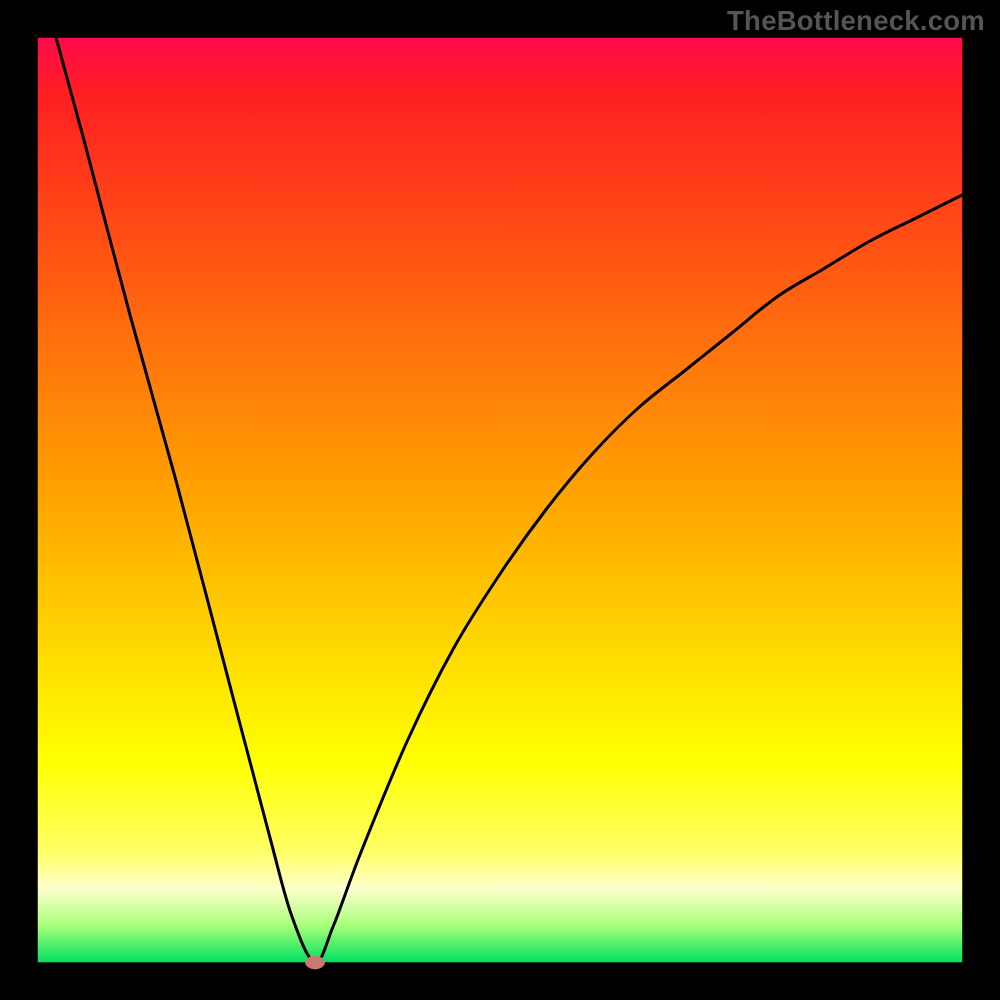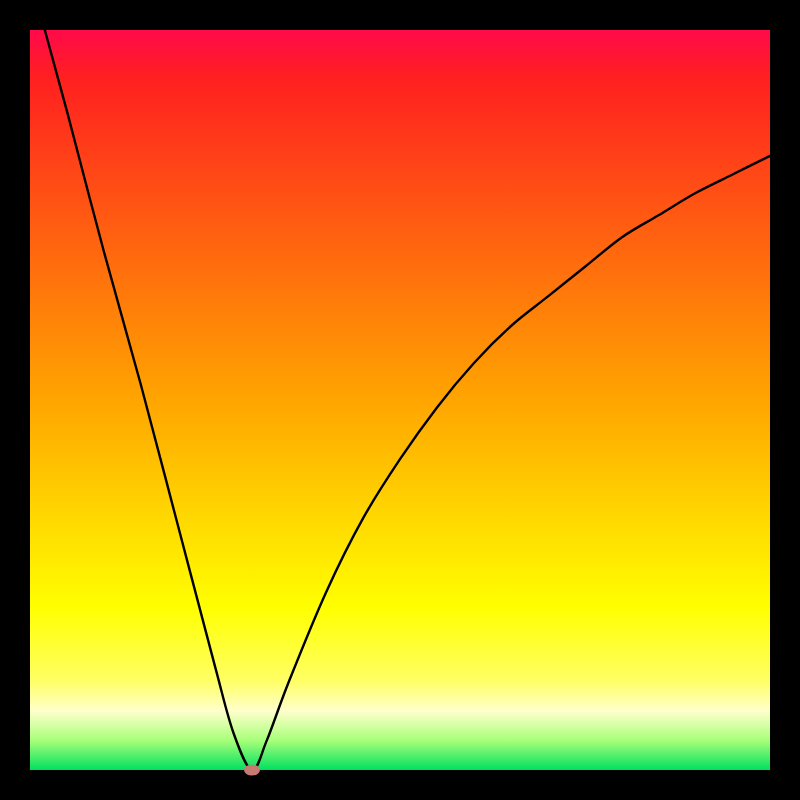--- a/index.html
+++ b/index.html
@@ -57,20 +57,21 @@
     border-radius: 50%;
     background: #c77a72;
     z-index: 4;
     transform: translate(-50%, -50%);
   }
 </style>
 </head>
 <body>
 
 <div class="container">
+  <div class="watermark">TheBottleneck.com</div>
 
   <div class="plot-frame">
     <svg class="gradient" viewBox="0 0 740 740" preserveAspectRatio="none">
       <defs>
         <linearGradient id="bg-grad" x1="0" y1="0" x2="0" y2="1">
             <stop offset="0%" stop-color="#ff0a4a"></stop>
             <stop offset="6.5%" stop-color="#ff2020"></stop>
             <stop offset="50%" stop-color="#ffa500"></stop>
             <stop offset="78%" stop-color="#ffff00"></stop>
             <stop offset="88%" stop-color="#ffff66"></stop>

